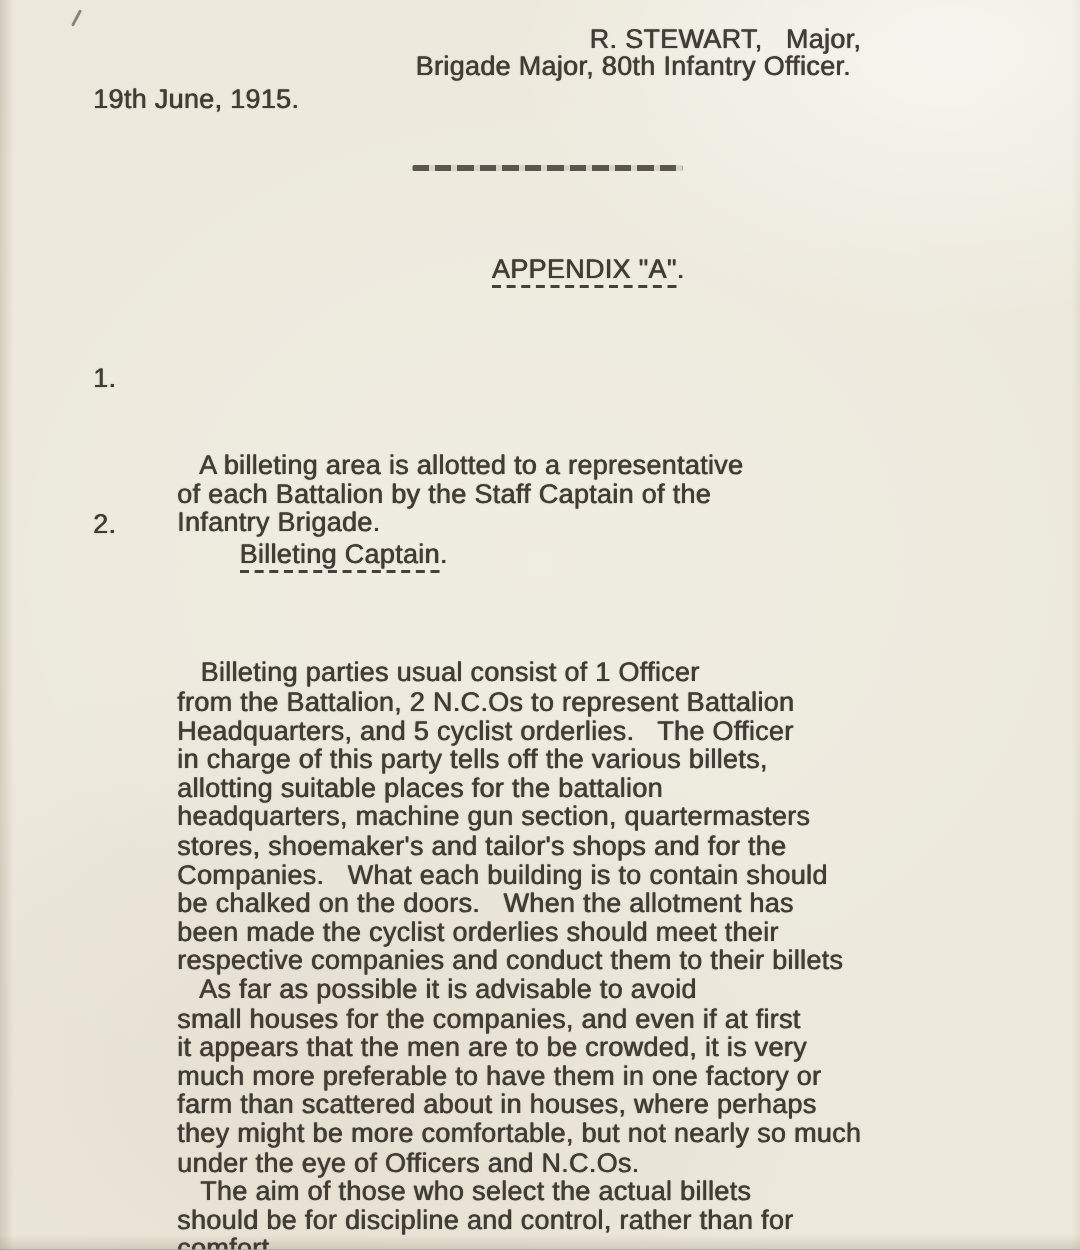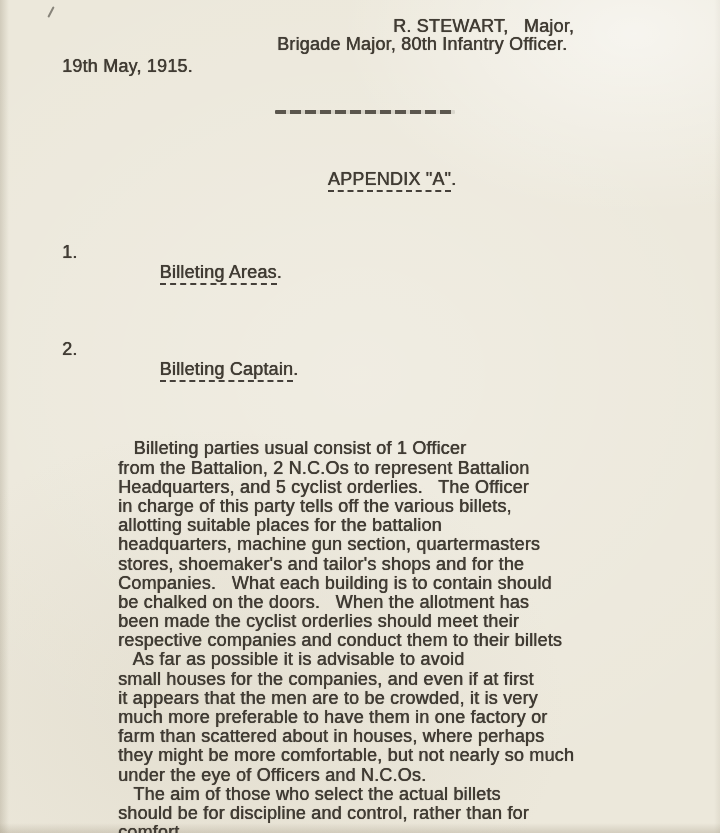--- a/index.html
+++ b/index.html
@@ -65,35 +65,33 @@
 <body>
 
 <div class="page">
 
   <div class="pen-mark"></div>
 
   <div class="sig-name typed">R. STEWART,   Major,</div>
 
   <div class="sig-title typed">Brigade Major, 80th Infantry Officer.</div>
 
-  <div class="date-line typed">19th May, 1915.</div>
+  <div class="date-line typed">19th June, 1915.</div>
 
   <div class="separator"></div>
 
   <div class="appendix-heading typed">
     <span class="underlined">APPENDIX "A"</span><span>.</span>
   </div>
 
   <div class="section section-1 typed">
     <div class="sec-head">
       <div class="sec-num">1.</div>
-      <div>
-        <span class="underlined">Billeting Areas</span><span>.</span>
-      </div>
     </div>
+    <div class="sec-body"><div class="line">   A billeting area is allotted to a representative</div><div class="line">of each Battalion by the Staff Captain of the</div><div class="line">Infantry Brigade.</div></div>
   </div>
 
   <div class="section section-2 typed">
     <div class="sec-head">
       <div class="sec-num">2.</div>
       <div>
         <span class="underlined">Billeting Captain</span><span>.</span>
       </div>
     </div>
     <div class="sec-body"><div class="line">   Billeting parties usual consist of 1 Officer</div><div class="line">from the Battalion, 2 N.C.Os to represent Battalion</div><div class="line">Headquarters, and 5 cyclist orderlies.   The Officer</div><div class="line">in charge of this party tells off the various billets,</div><div class="line">allotting suitable places for the battalion</div><div class="line">headquarters, machine gun section, quartermasters</div><div class="line">stores, shoemaker's and tailor's shops and for the</div><div class="line">Companies.   What each building is to contain should</div><div class="line">be chalked on the doors.   When the allotment has</div><div class="line">been made the cyclist orderlies should meet their</div><div class="line">respective companies and conduct them to their billets</div><div class="line">   As far as possible it is advisable to avoid</div><div class="line">small houses for the companies, and even if at first</div><div class="line">it appears that the men are to be crowded, it is very</div><div class="line">much more preferable to have them in one factory or</div><div class="line">farm than scattered about in houses, where perhaps</div><div class="line">they might be more comfortable, but not nearly so much</div><div class="line">under the eye of Officers and N.C.Os.</div><div class="line">   The aim of those who select the actual billets</div><div class="line">should be for discipline and control, rather than for</div><div class="line">comfort.</div></div>

